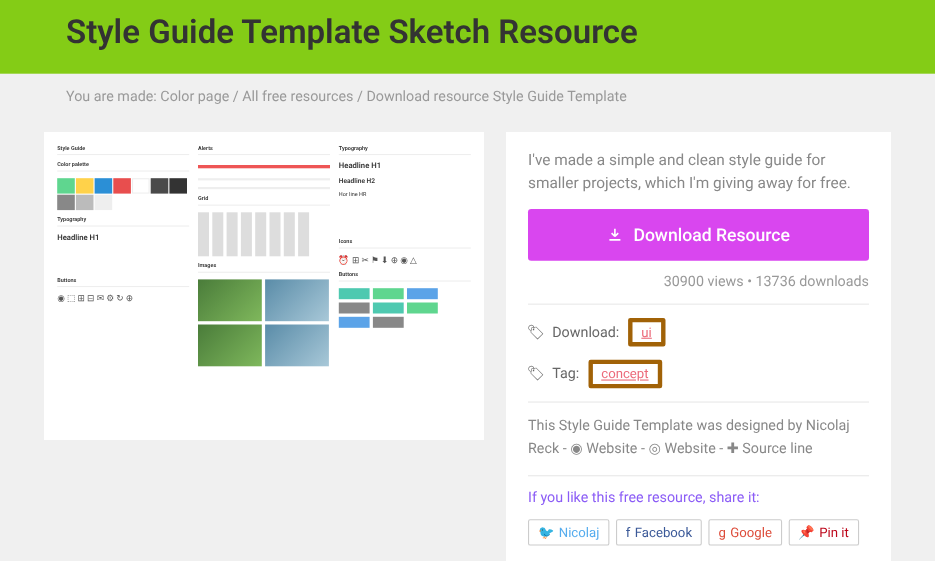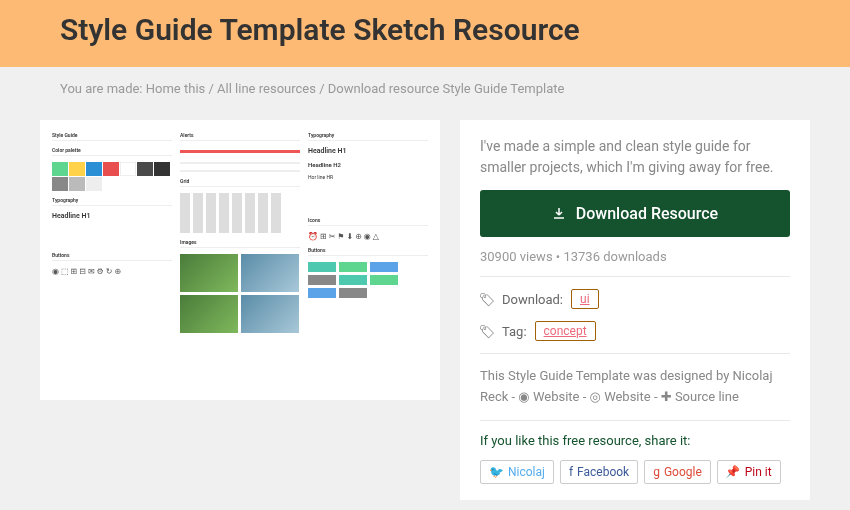--- a/index.html
+++ b/index.html
@@ -1,17 +1,17 @@
 <!DOCTYPE html>
 <html><head>
 <meta charset="utf-8">
 <style>
 *{margin:0;padding:0;box-sizing:border-box;font-family:-apple-system,BlinkMacSystemFont,"Segoe UI",Roboto,sans-serif}
 body{background:#f0f0f0;width:850px;height:510px;overflow:hidden}
-.header{background:#fdba74;padding:12px 60px 20px}
+.header{background:#84cc16;padding:12px 60px 20px}
 .title{font-size:30px;font-weight:600;color:#333}
 .breadcrumb{padding:14px 60px;font-size:13px;color:#999}
 .breadcrumb a{color:#999;text-decoration:none}
 .content{display:flex;padding:10px 40px 0;gap:20px}
 .preview{background:#fff;padding:12px;width:400px;height:280px;display:flex;gap:8px;font-size:5px;color:#888}
 .col{flex:1;display:flex;flex-direction:column;gap:6px}
 .sec-title{font-weight:600;color:#333;font-size:5px;border-bottom:1px solid #eee;padding-bottom:2px}
 .palette{display:flex;flex-wrap:wrap;gap:1px}
 .sw{width:16px;height:14px}
 .thumbs{display:flex;gap:3px;flex-wrap:wrap}
@@ -19,45 +19,45 @@
 .thumb.b{background:linear-gradient(135deg,#5a8ca8,#a8c8d8)}
 .bars{display:flex;gap:3px}
 .bar{width:10px;height:40px;background:#ddd}
 .icons-row{display:flex;gap:4px;font-size:8px;color:#555}
 .btns{display:flex;gap:3px;flex-wrap:wrap}
 .btn-s{width:28px;height:10px;background:#4ec9b0}
 .btn-s.g{background:#5fd68f}.btn-s.b{background:#5ba3e8}.btn-s.gr{background:#888}
 .slider{height:3px;background:#e55;width:100%;margin:3px 0}
 .sidebar{background:#fff;flex:1;padding:16px 20px;display:flex;flex-direction:column;gap:12px}
 .desc{color:#888;font-size:14px;line-height:1.5}
-.dl-btn{background:#14532d;color:#fff;border:none;padding:14px;font-size:16px;font-weight:500;border-radius:3px;cursor:pointer;display:flex;align-items:center;justify-content:center;gap:10px}
-.stats{text-align:left;color:#999;font-size:13px}
+.dl-btn{background:#d946ef;color:#fff;border:none;padding:14px;font-size:16px;font-weight:500;border-radius:3px;cursor:pointer;display:flex;align-items:center;justify-content:center;gap:10px}
+.stats{text-align:right;color:#999;font-size:13px}
 .hr{border:none;border-top:1px solid #e8e8e8}
 .meta-row{display:flex;align-items:center;gap:8px;font-size:13px;color:#666}
-.tag-b{border:1px solid #a16207;color:#ec6a7a;padding:2px 8px;border-radius:2px;font-size:12px}
+.tag-b{border:4px solid #a16207;color:#ec6a7a;padding:2px 8px;border-radius:2px;font-size:12px}
 .credit{font-size:13px;color:#888;line-height:1.6}
 .credit a{color:#888;text-decoration:none}
-.share-label{font-size:13px;color:#14532d}
+.share-label{font-size:13px;color:#8b5cf6}
 .share{display:flex;gap:6px}
 .sb{border:1px solid #ccc;background:#fff;padding:4px 8px;font-size:12px;border-radius:2px;cursor:pointer;display:flex;align-items:center;gap:4px}
 .tw{color:#55acee}.fb{color:#3b5998}.gg{color:#dd4b39}.pn{color:#bd081c}
 .ico{width:14px;height:14px;display:inline-flex;align-items:center;justify-content:center}
 </style>
 </head>
 <body>
 
 <div class="header">
   <h1 class="title">Style Guide Template Sketch Resource</h1>
 </div>
 
 <div class="breadcrumb">
   <span>You are made:</span>
-  <a href="#">Home this</a>
+  <a href="#">Color page</a>
   <span> / </span>
-  <a href="#">All line resources</a>
+  <a href="#">All free resources</a>
   <span> / </span>
   <span>Download resource Style Guide Template</span>
 </div>
 
 <div class="content">
   <div class="preview">
     <div class="col">
       <div class="sec-title">Style Guide</div>
       <div class="sec-title">Color palette</div>
       <div class="palette">

